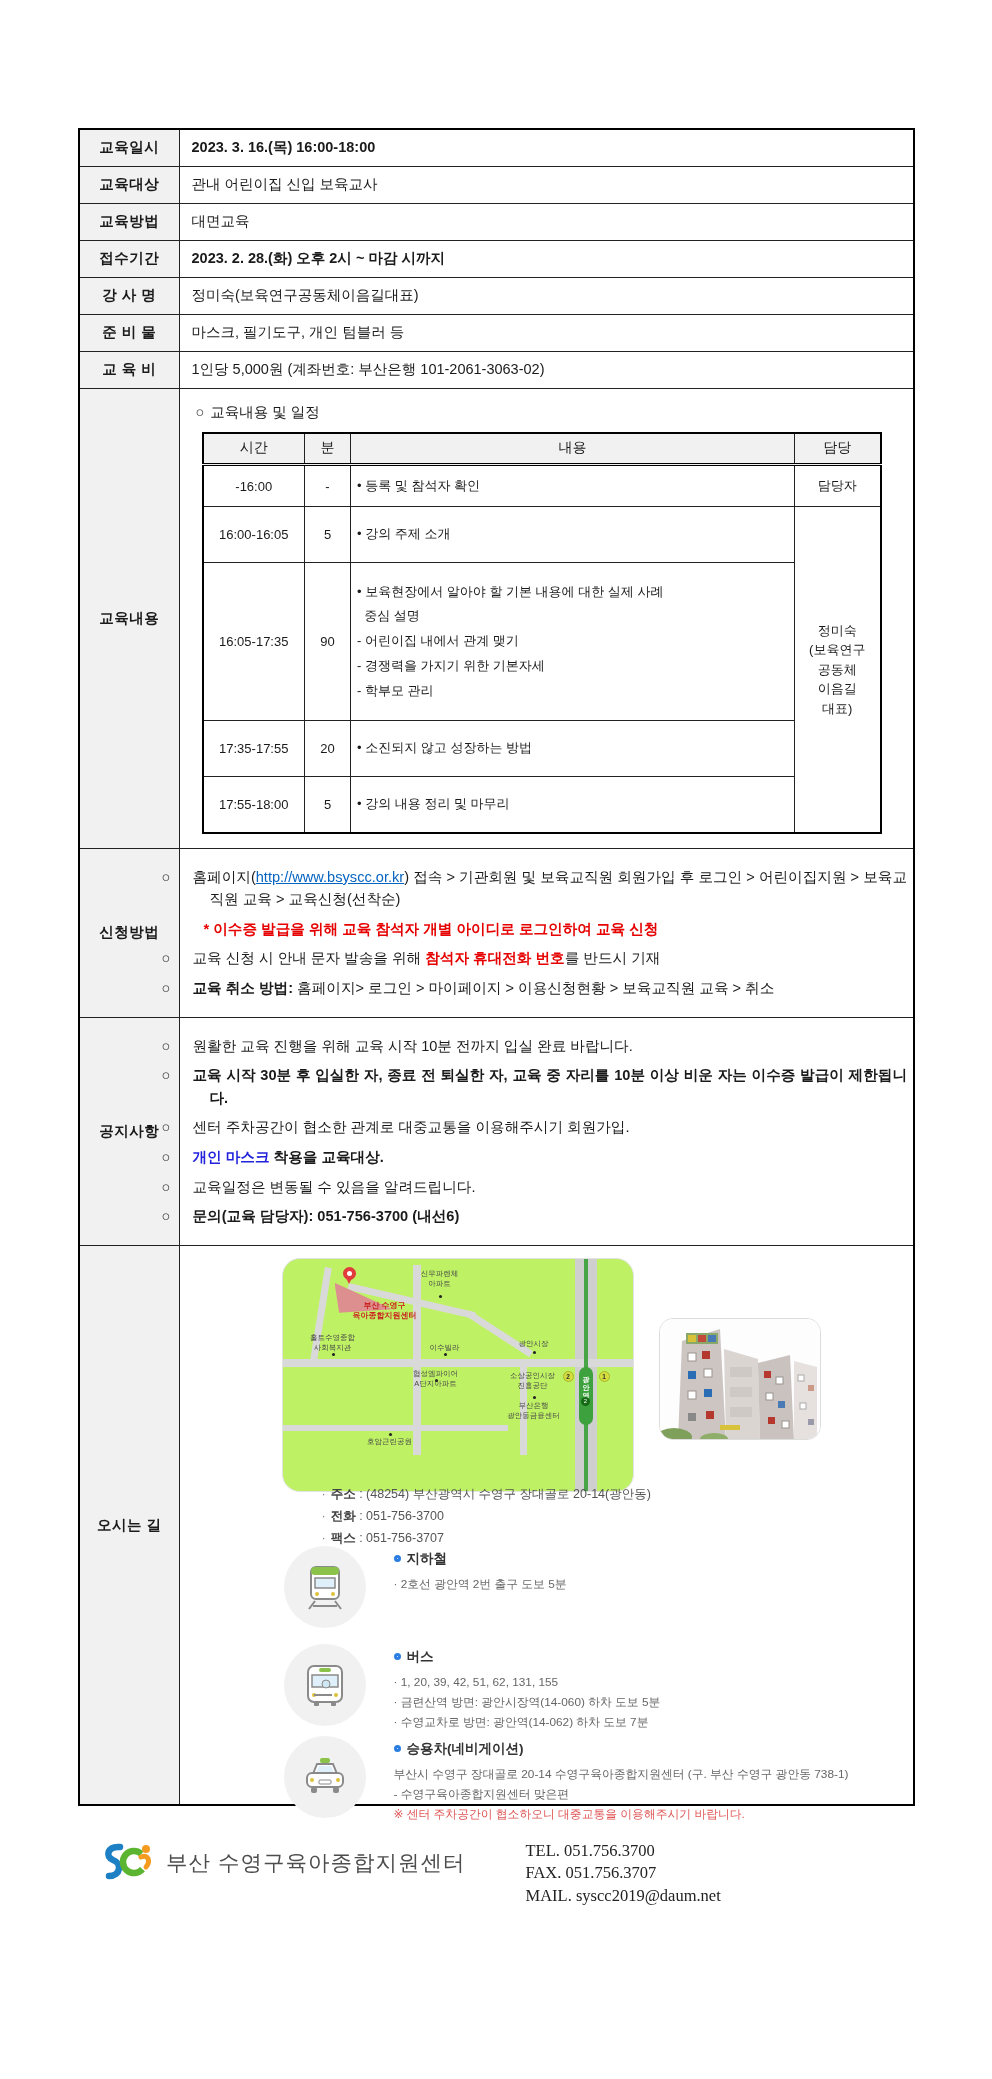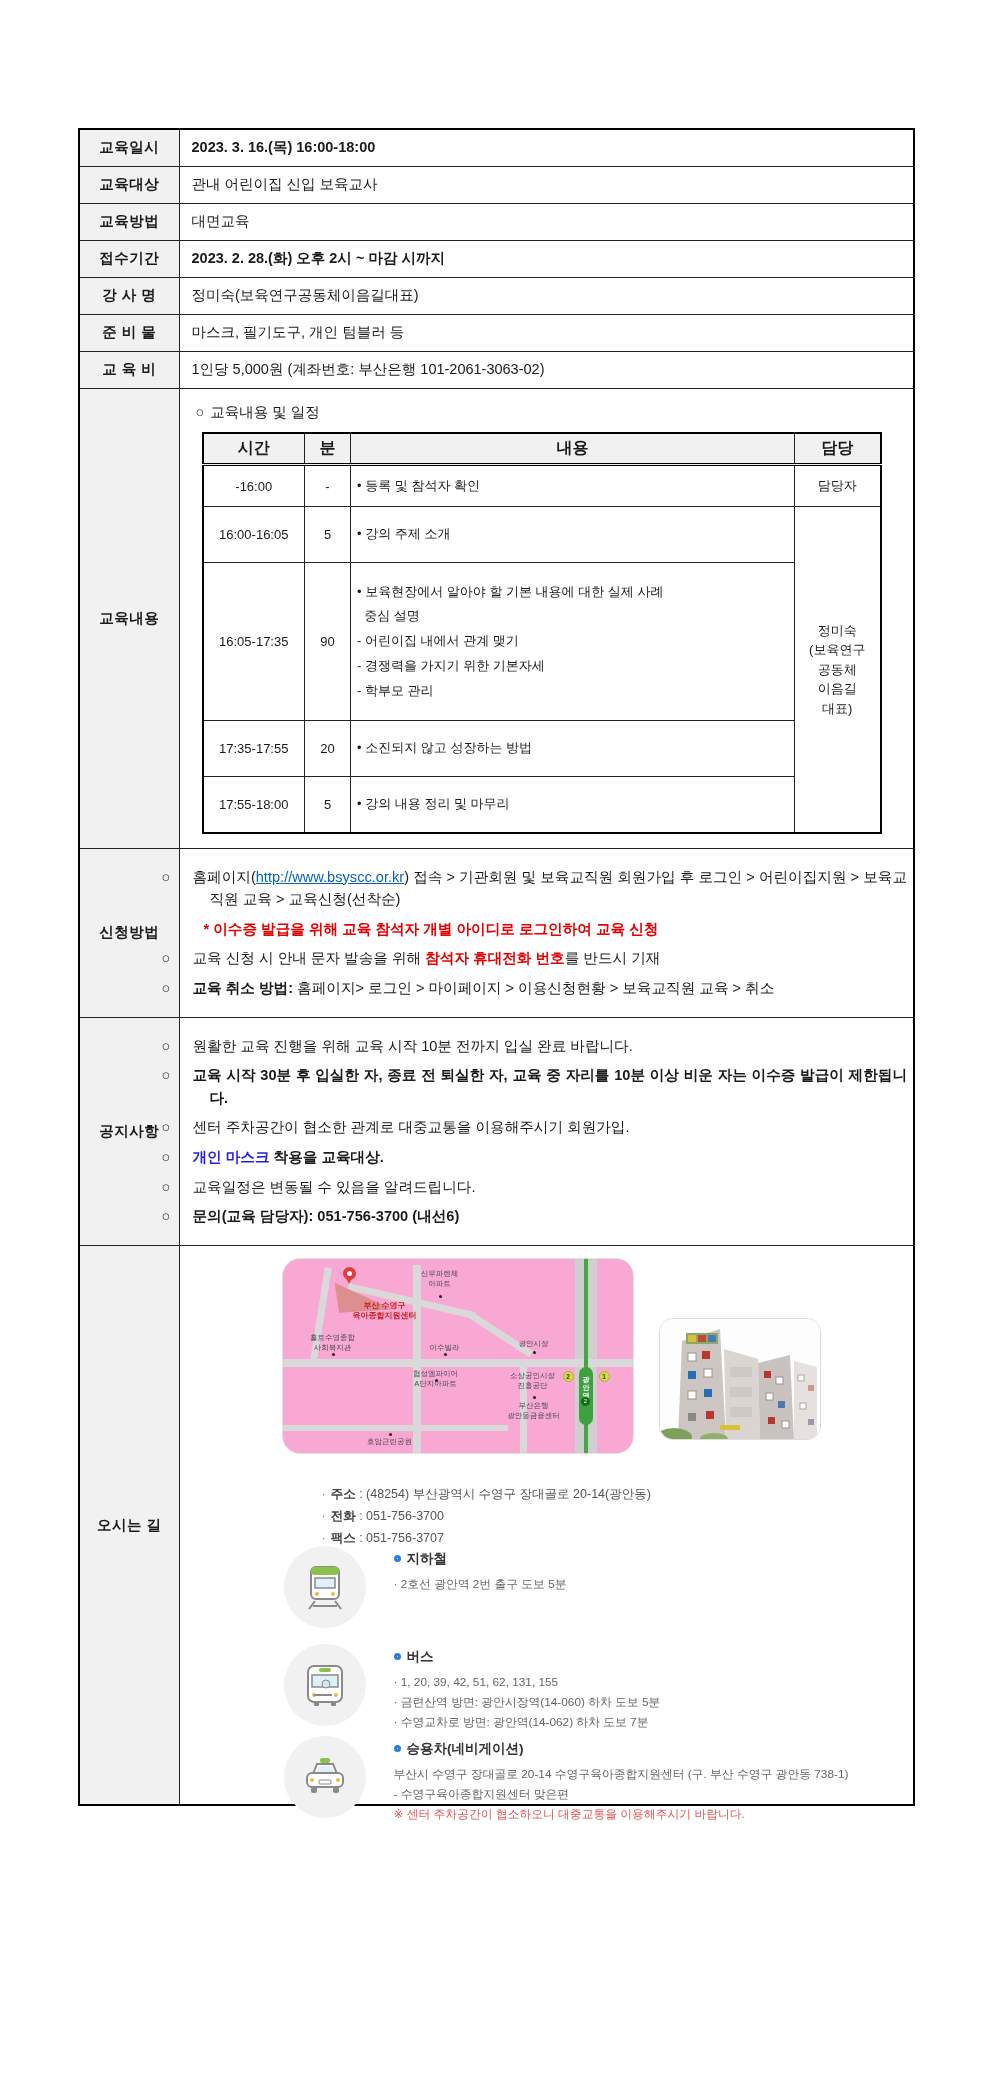--- a/index.html
+++ b/index.html
@@ -23,38 +23,38 @@
   .bold{font-weight:bold;}
   .red{color:var(--red);}
   .blue{color:var(--accent-blue);}
 
   
   td.content-cell{padding:10px 14px 14px 14px; vertical-align:top;}
   .sched-intro{font-size:14.5px; margin:4px 0 10px 2px;}
   .blt{display:inline-block; margin-right:6px;}
   table.sched{border-collapse:collapse; table-layout:fixed; width:680px; margin-left:8px; border:2px solid #000;}
   table.sched th, table.sched td{border:1px solid #222; font-size:13px; padding:3px 6px;}
-  table.sched th{background:var(--label-bg); font-weight:bold; height:32px; border-bottom:3px double #000; font-size:16px;text-align:center;}
+  table.sched th{background:var(--label-bg); font-weight:normal; height:32px; border-bottom:3px double #000; font-size:14px;text-align:center;}
   td.t-time{width:102px; text-align:center; height:42px;}
   td.t-min{width:46px; text-align:center;}
   td.t-con{width:auto; text-align:left; padding-left:10px; white-space:pre-line; line-height:1.9;}
   td.t-mgr{width:86px; text-align:center; white-space:pre-line; line-height:1.5; font-size:12.5px;}
   tr.row-big td{height:158px;}
   tr.row-mid td{height:56px;}
 
   
   td.list-cell{padding:10px 6px; vertical-align:middle;}
   .li{font-size:14.6px; line-height:1.55; margin:7px 0; padding-left:24px; text-indent:-24px; text-align:justify;}
   .li .blt{margin-right:7px;}
   .li.sub{padding-left:30px; text-indent:-12px;}
   a.link{color:var(--link-blue); text-decoration:underline; cursor:pointer;}
 
   
   td.dir-cell{position:relative; vertical-align:top; padding:0;}
-  .map-box{position:absolute; left:102px; top:12px; width:352px; height:196px; border:1px solid #e2e2e2; border-radius:18px; background:#f9a8d4; overflow:hidden;}
+  .map-box{position:absolute; left:102px; top:12px; width:352px; height:234px; border:1px solid #e2e2e2; border-radius:18px; background:#bef264; overflow:hidden;}
   .road{position:absolute; background:var(--map-road);}
   .mlb{position:absolute; font-size:7.5px; line-height:1.3; color:#4a4a4a; text-align:center; white-space:pre-line;}
   .mlb.redlbl{color:#c22; font-weight:bold; font-size:8px;}
   .mdot{position:absolute; width:3px; height:3px; border-radius:50%; background:#222;}
   .red-zone{position:absolute; left:52px; top:24px; width:58px; height:30px; background:#dd8e8e; clip-path:polygon(0 0,100% 88%,8% 100%);}
   .pin{position:absolute; left:60px; top:8px; width:13px; height:13px; background:#e23b3b; border-radius:50%;}
   .pin::before{content:""; position:absolute; left:4px; top:4px; width:5px; height:5px; background:#fff; border-radius:50%;}
   .pin::after{content:""; position:absolute; left:3.5px; top:11px; border-left:3px solid transparent; border-right:3px solid transparent; border-top:6px solid #e23b3b;}
   .subway-band{position:absolute; left:292px; top:0; width:22px; height:100%; background:#cfcfcf;}
   .subway-line{position:absolute; left:301px; top:0; width:4px; height:100%; background:var(--map-green);}
@@ -361,14 +361,30 @@
             <p>- 수영구육아종합지원센터 맞은편</p>
             <p class="warn">※ 센터 주차공간이 협소하오니 대중교통을 이용해주시기 바랍니다.</p>
           </div>
         </div>
 
       </td>
     </tr>
   </tbody>
     </table>
 
+  <div class="footer">
+    <div class="f-left">
+      <svg width="58" height="44" viewBox="0 0 58 44">
+        <path d="M22,7 C9,6 7,17 15,20 C24,23 23,36 11,36" stroke="#1d7fc4" stroke-width="6.5" fill="none" stroke-linecap="round"></path>
+        <circle cx="36" cy="22" r="11" stroke="#5cb531" stroke-width="6.5" fill="none" stroke-dasharray="52 18" transform="rotate(40 36 22)"></circle>
+        <circle cx="48" cy="9" r="4" fill="#f49b20"></circle>
+        <path d="M43,17 C50,14 53,21 48,27" stroke="#f49b20" stroke-width="5" fill="none" stroke-linecap="round"></path>
+      </svg>
+      <span class="org">부산 수영구육아종합지원센터</span>
+    </div>
+    <div class="f-right">
+      <p>TEL. 051.756.3700</p>
+      <p>FAX. 051.756.3707</p>
+      <p>MAIL. syscc2019@daum.net</p>
+    </div>
+  </div>
 
 </div>
 
 </body></html>

